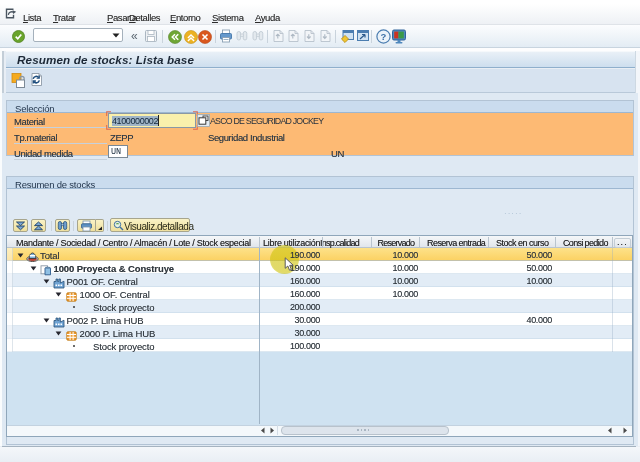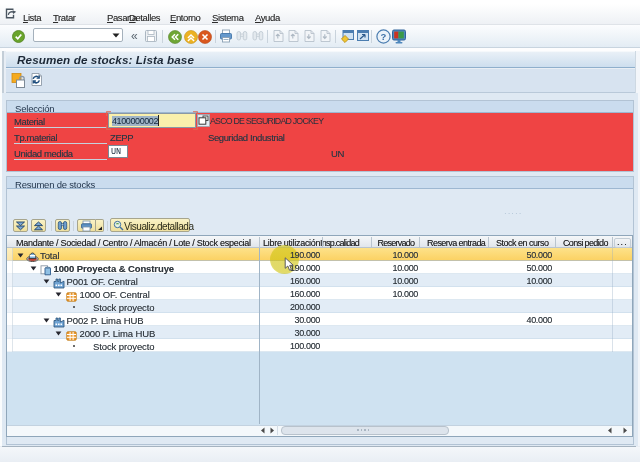--- a/index.html
+++ b/index.html
@@ -154,21 +154,21 @@
   </svg>
 
   <div class="abs" style="left:0;top:48px;width:2px;height:398px;background:#fafcfd;"></div>
   <div class="abs" style="left:2px;top:51px;width:1.5px;height:395px;background:#c3ced8;"></div>
   <div class="abs" style="left:3.5px;top:51px;width:2.5px;height:395px;background:#e8eef5;"></div>
   <div class="abs" style="left:636px;top:51px;width:4px;height:395px;background:#f3f6fa;"></div>
   <div class="abs" style="left:635px;top:51px;width:1px;height:395px;background:#cdd8e2;"></div>
 
   <div class="abs" style="left:2px;top:93px;width:636px;height:353px;background:#dfe9f3;"></div>
 
-  <div class="abs" style="left:6px;top:100px;width:628px;height:72px;border:1px solid #b2c3d4;background:#ef4444;">
+  <div class="abs" style="left:6px;top:100px;width:628px;height:56px;border:1px solid #b2c3d4;background:#fdba74;">
     <div style="position:absolute;left:0;top:0;width:100%;height:12px;background:#cadcee;border-bottom:1px solid #9db7d1;"></div>
     <div style="position:absolute;left:8px;top:1.5px;font-size:9.5px;color:#23364d;letter-spacing:-0.2px;">Selección</div>
   </div>
   <div class="abs lbl" style="left:14px;top:116px;width:93px;border-bottom:1px solid #c6d1dc;">Material</div>
 
   <div class="abs" style="left:108px;top:113px;width:88px;height:15px;background:#faf0ac;border:1px solid #8a98a5;"></div>
   <div class="abs" style="left:112px;top:115.5px;font-size:9px;letter-spacing:-0.4px;color:#14273a;background:#9fb4c6;">4100000002</div>
   <div class="abs" style="left:158px;top:115px;width:1px;height:11px;background:#222;"></div>
 
   <svg class="abs" style="left:106px;top:111px;" width="92" height="19" viewBox="0 0 92 19">

